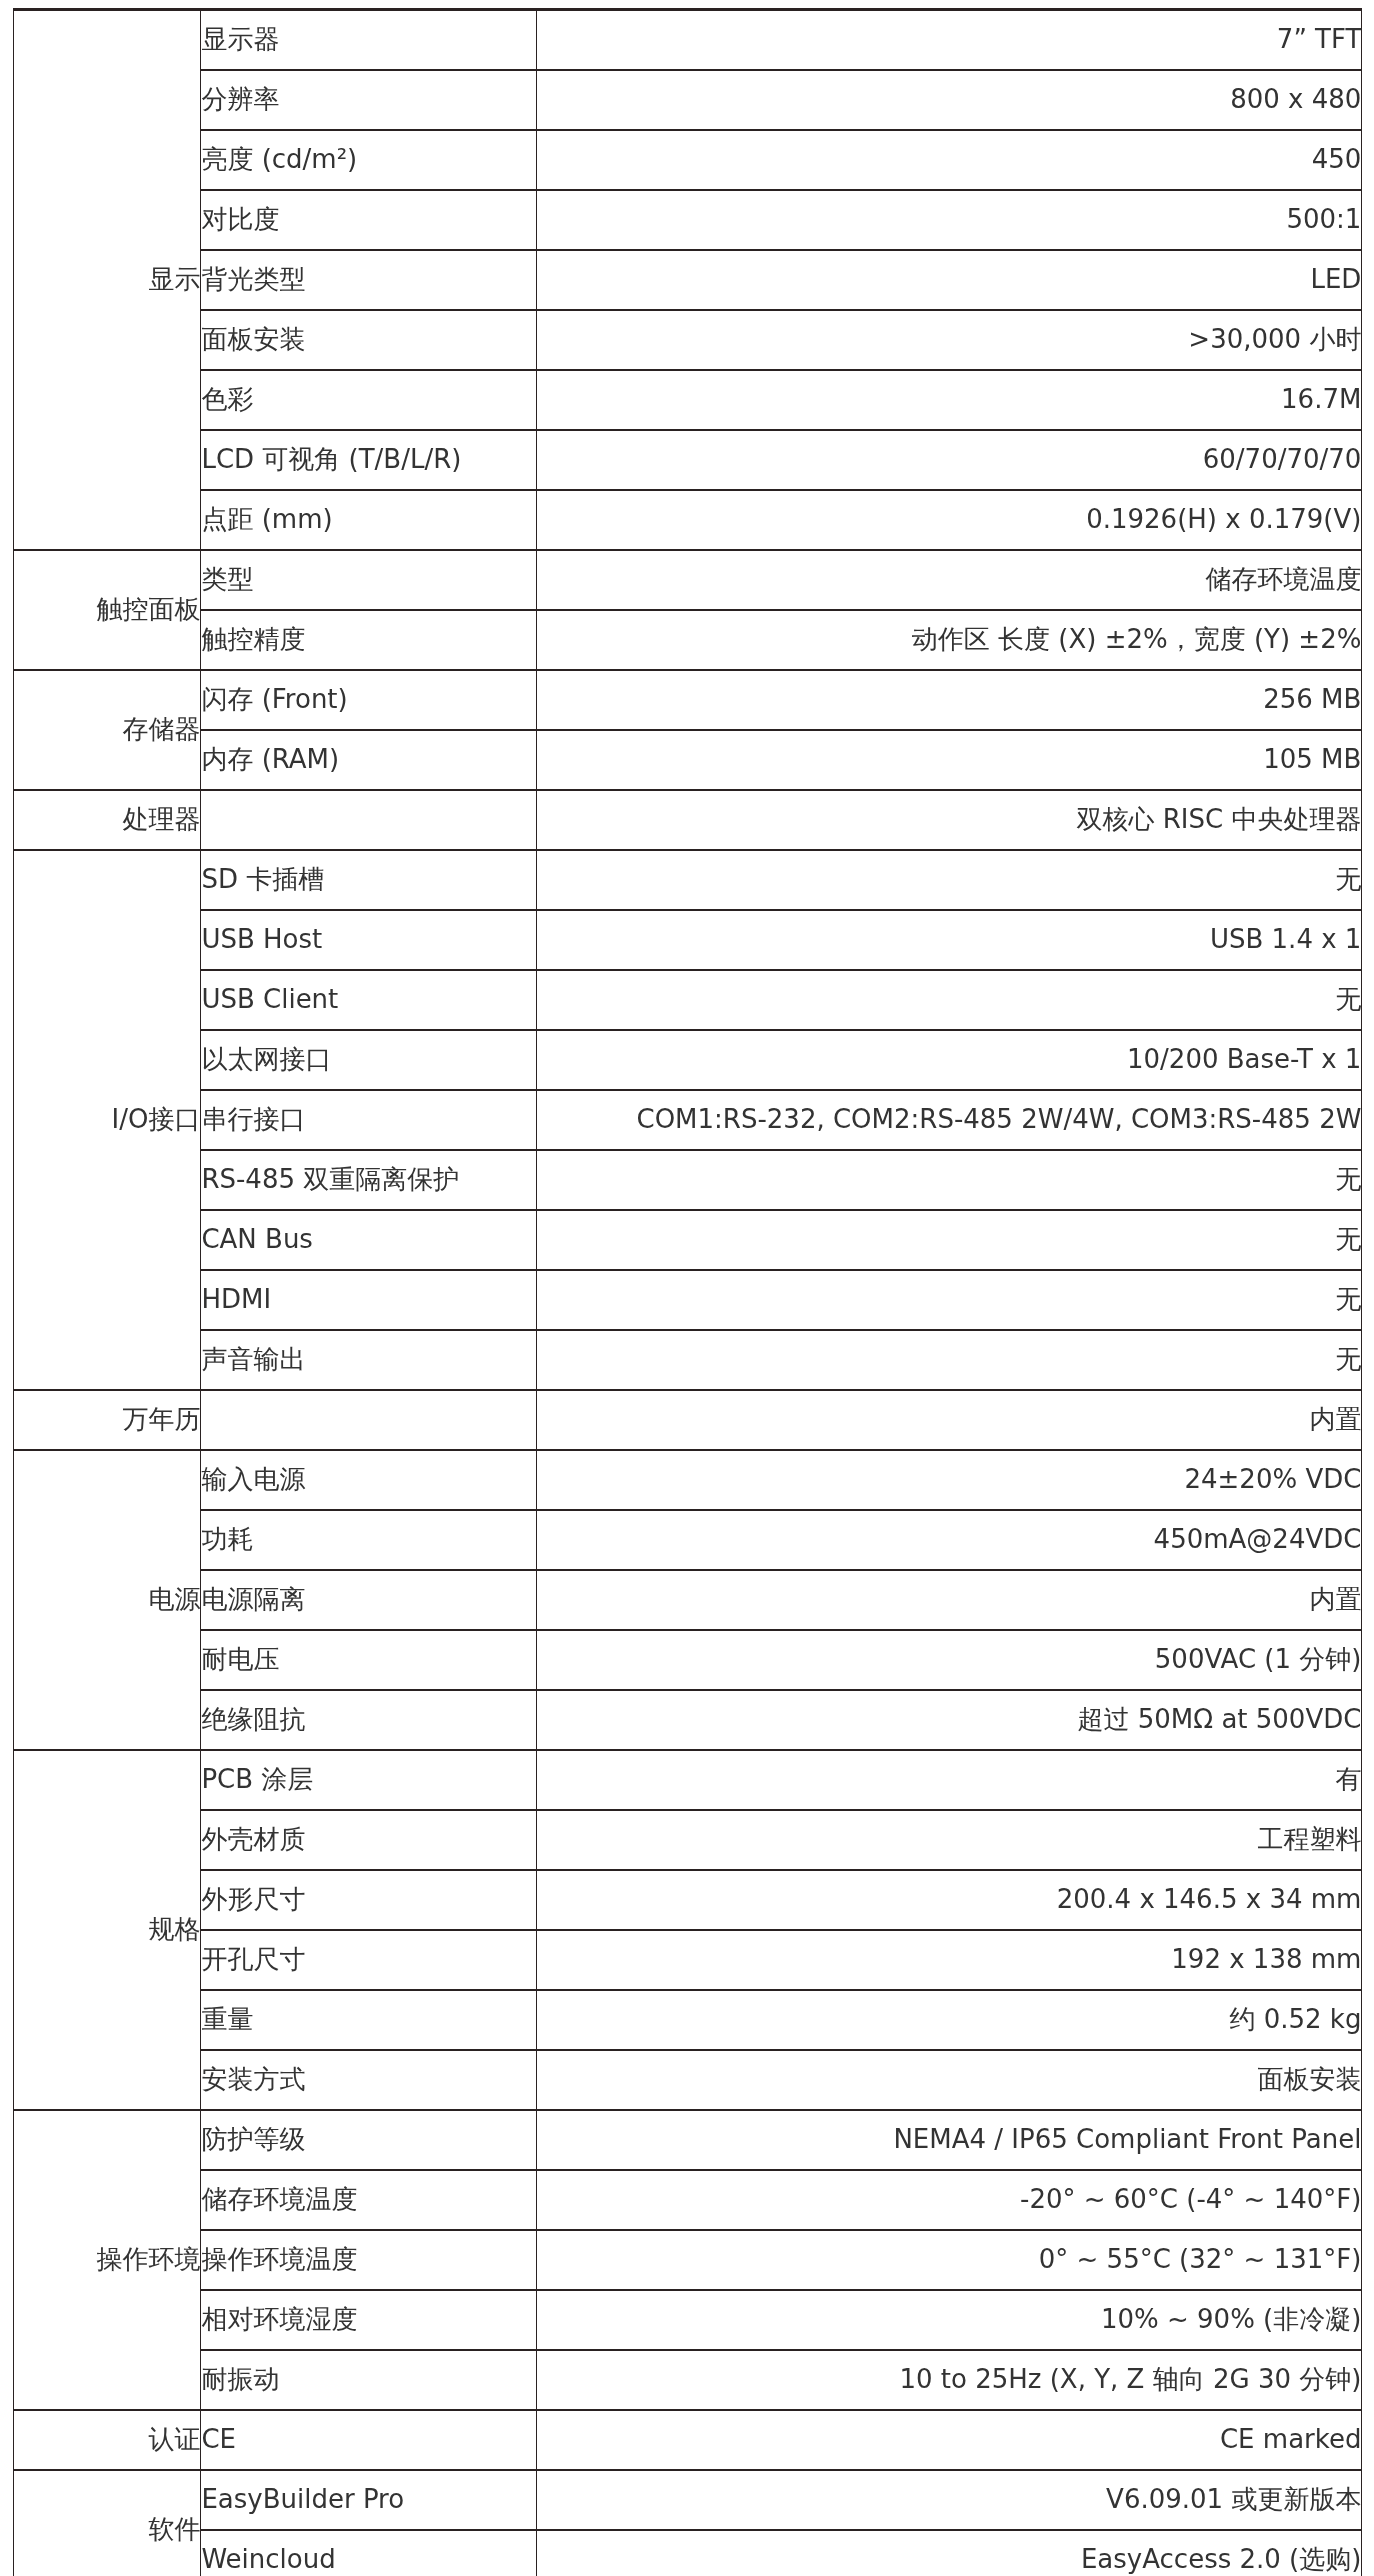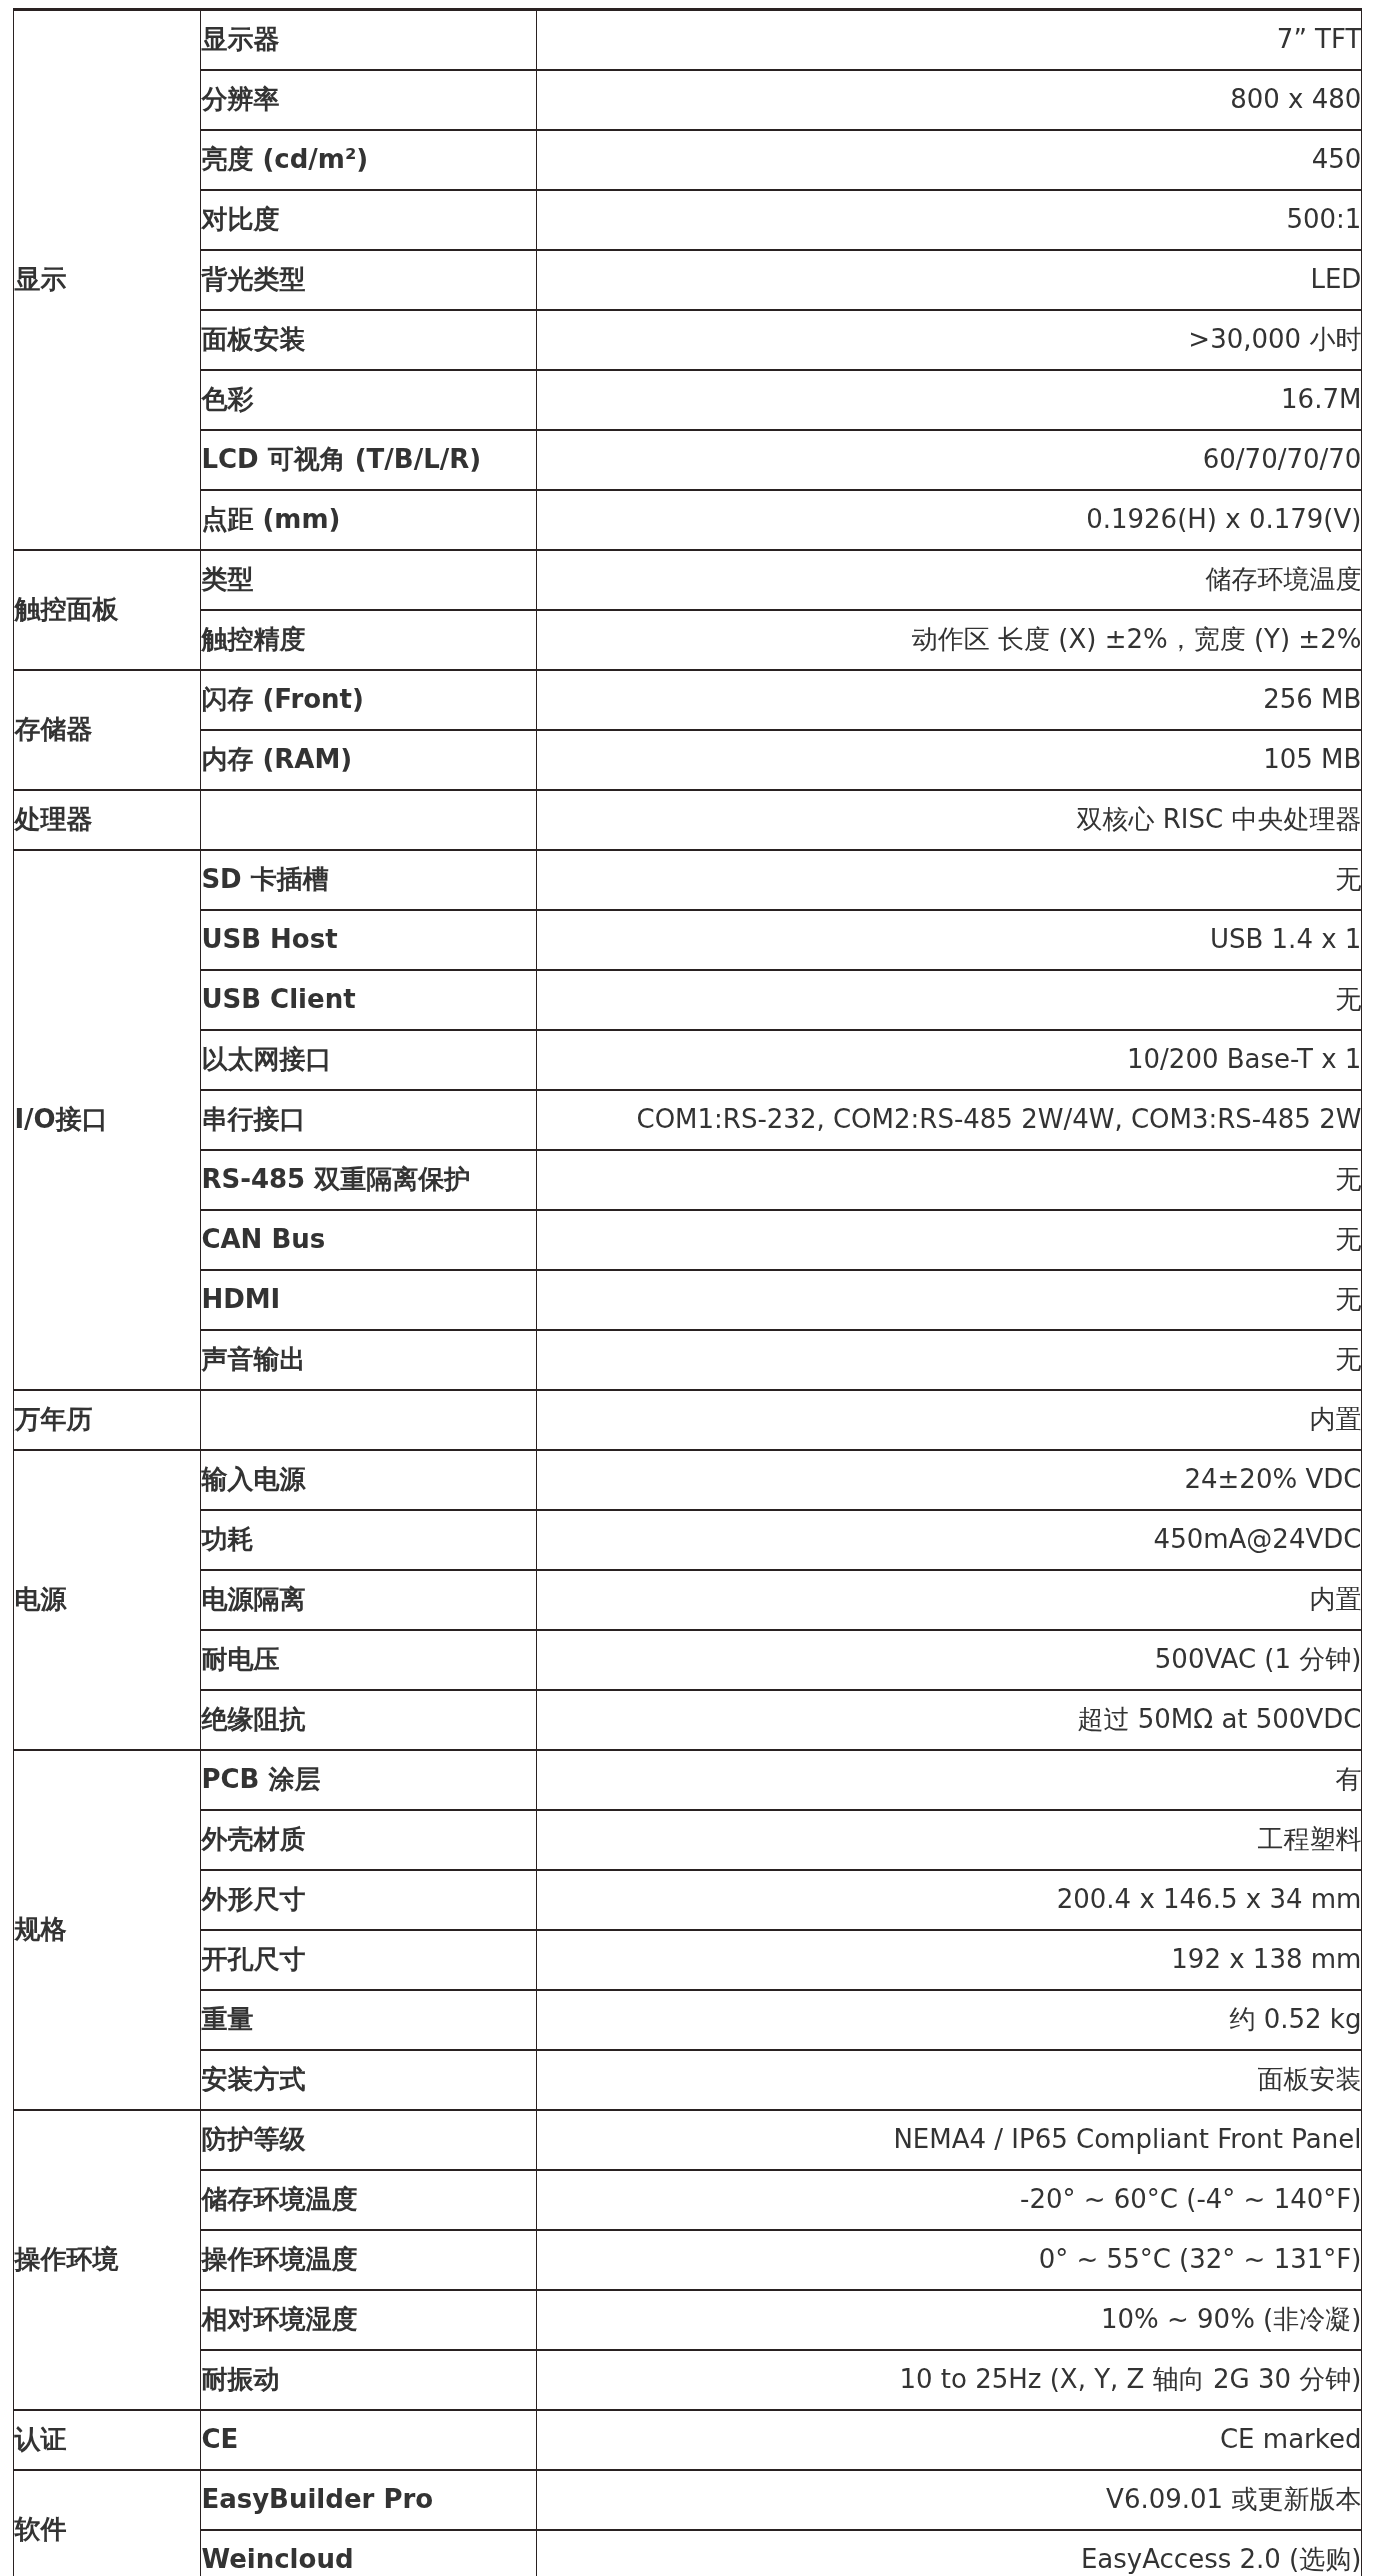--- a/index.html
+++ b/index.html
@@ -11,22 +11,22 @@
   }
   table.spec col.c1 { width: 187px; }
   table.spec col.c2 { width: 336px; }
   table.spec col.c3 { width: 825px; }
   table.spec td {
     height: 58px; padding: 0;
     border-top: 2.6px solid #2a2222; border-bottom: 2.6px solid #2a2222;
     border-left: 1.5px solid #2a2222; border-right: 1.5px solid #2a2222;
     vertical-align: middle; font-size: 26px; line-height: 1.1;
   }
-  td.group { text-align: left; font-weight: bold; }
-  td.label { text-align: left; padding-left: 27px; font-weight: bold; }
+  td.group { text-align: right; font-weight: normal; }
+  td.label { text-align: left; padding-left: 27px; font-weight: normal; }
   td.value { text-align: right; font-weight: normal; }
 </style>
 </head>
 <body>
 
 <table class="spec">
   <colgroup>
       <col class="c1">
       <col class="c2">
       <col class="c3">

